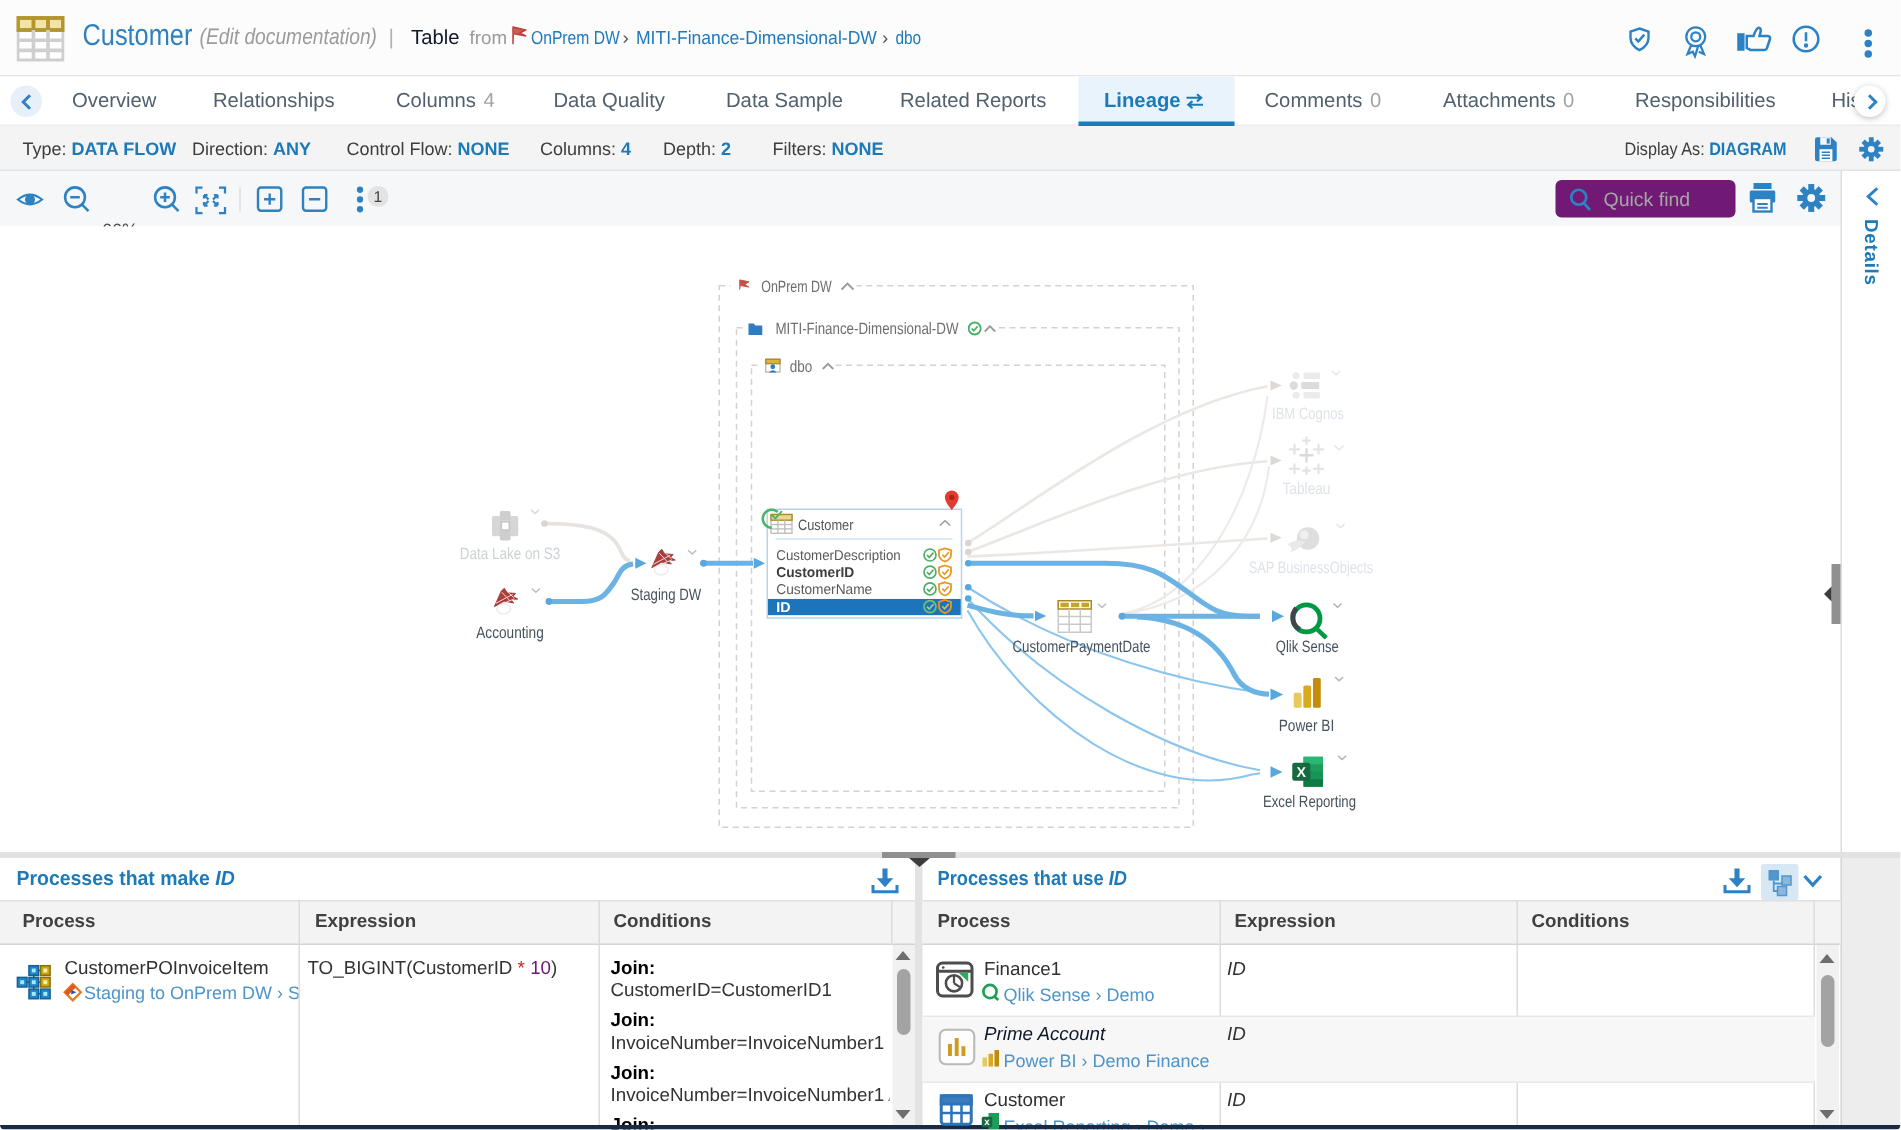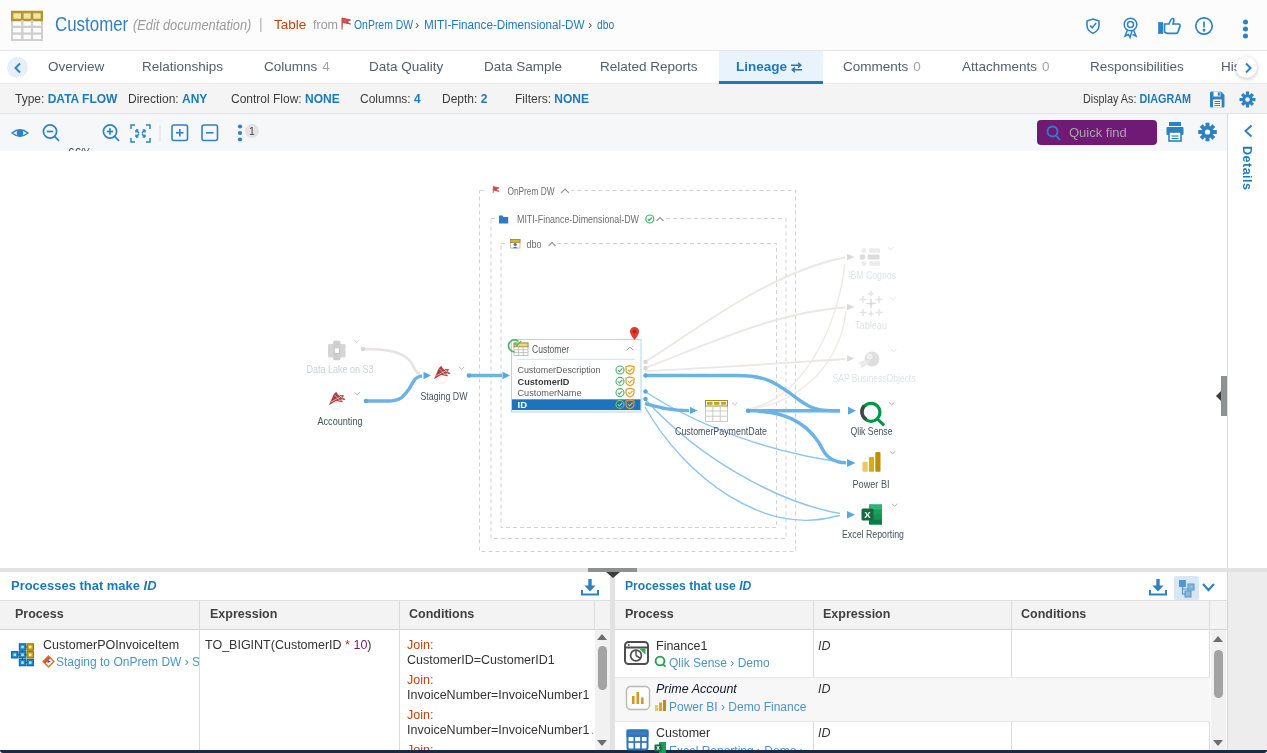--- a/index.html
+++ b/index.html
@@ -5,21 +5,21 @@
 * { margin:0; padding:0; box-sizing:border-box; }
 html,body { width:1267px; height:753px; overflow:hidden; background:#fff;
   font-family:"Liberation Sans", sans-serif; }
 .abs { position:absolute; z-index:3; }
 #page { position:relative; width:1267px; height:753px; background:#fff; }
 
 #hdr { position:absolute; left:0; top:0; width:1267px; height:51px; background:#fcfcfc; border-bottom:1px solid #e4e4e4; }
 #title { position:absolute; left:55px; top:13px; font-size:20px; color:#3080bf; transform:scaleX(0.845); transform-origin:0 0; }
 #editdoc { position:absolute; left:133px; top:16px; font-size:15px; font-style:italic; color:#9b9b9b; transform:scaleX(0.855); transform-origin:0 0; }
 #sep1 { position:absolute; left:259px; top:16px; font-size:14px; color:#b0b0b0; }
-#ttype { position:absolute; left:274px; top:17px; font-size:13.5px; color:#c2410c; }
+#ttype { position:absolute; left:274px; top:17px; font-size:13.5px; color:#0f172a; }
 #tfrom { position:absolute; left:313px; top:18px; font-size:12.5px; color:#999; }
 .crumb { position:absolute; top:18px; font-size:12.5px; color:#2079bc; }
 .crumbsep { position:absolute; top:18px; font-size:12.5px; color:#555; }
 
 #tabs { position:absolute; left:0; top:51px; width:1267px; height:33px; background:#fff; border-bottom:1px solid #ececec; }
 .tab { position:absolute; top:8px; font-size:13.5px; color:#51606e; white-space:nowrap; }
 .tabnum { color:#a3a3a3; margin-left:5px; }
 #tab-lineage { position:absolute; left:719px; top:0; width:104px; height:33px; background:#e9f3fb; border-bottom:3px solid #1d7ab8; }
 #tab-lineage span { position:absolute; left:17px; top:8px; font-size:13.5px; font-weight:bold; color:#1d7ab8; }
 .navbtn { position:absolute; width:21px; height:21px; border-radius:50%; background:#e7f0f8; }
@@ -46,21 +46,21 @@
 #vsplit-tri { position:absolute; left:1216px; top:391px; width:0; height:0; border-top:5px solid transparent; border-bottom:5px solid transparent; border-right:5px solid #3c3c3c; }
 #vdivide { position:absolute; left:610px; top:572px; width:5px; height:178px; background:#e2e2e2; }
 
 .panel-h { position:absolute; font-size:13.5px; font-weight:bold; color:#1d7ab8; }
 .panel-h i { font-style:italic; }
 .thead { position:absolute; background:#f3f3f3; border-top:1px solid #e0e0e0; border-bottom:1px solid #d4d4d4; }
 .th { position:absolute; top:7px; font-size:12.5px; font-weight:bold; color:#404040; }
 .cdiv { position:absolute; width:1px; background:#dcdcdc; }
 .cell { position:absolute; font-size:12.5px; color:#333; white-space:nowrap; }
 .blink { color:#4d94c8; font-size:12px; }
-.joinb { font-weight:normal; color:#c2410c; }
+.joinb { font-weight:bold; color:#000000; }
 #bottombar { position:absolute; left:0; top:750px; width:1267px; height:3px; background:#182a46; border-radius:0 0 7px 7px; }
 .sb-track { position:absolute; width:15px; background:#f1f1f1; }
 .sb-thumb { position:absolute; width:9px; background:#a3a3a3; border-radius:5px; }
 .sb-up { position:absolute; width:0; height:0; border-left:5px solid transparent; border-right:5px solid transparent; border-bottom:6px solid #6e6e6e; }
 .sb-dn { position:absolute; width:0; height:0; border-left:5px solid transparent; border-right:5px solid transparent; border-top:6px solid #6e6e6e; }
 </style>
 </head>
 <body>
 <div id="page">
 

